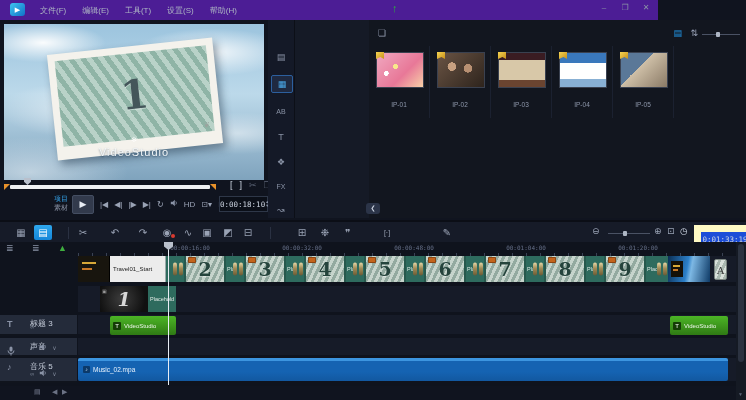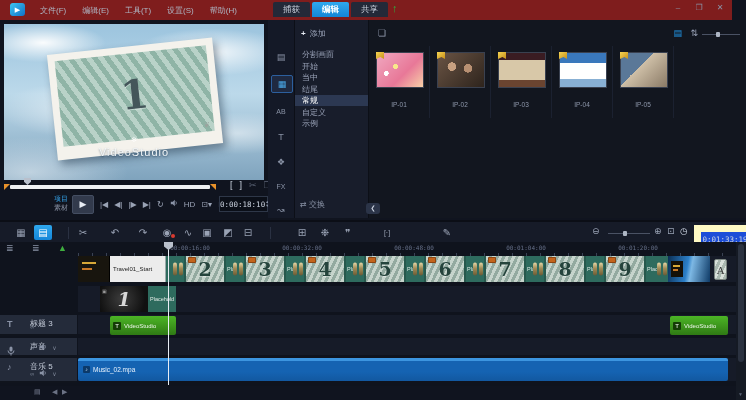--- a/index.html
+++ b/index.html
@@ -1,20 +1,20 @@
 <!DOCTYPE html>
 <html><head>
 <meta charset="utf-8">
 <style>
   html,body{margin:0;padding:0;background:#0b0e16;}
   #app{position:relative;width:746px;height:400px;background:#10141f;overflow:hidden;
        font-family:"Liberation Sans","DejaVu Sans",sans-serif;color:#b8c0cc;
        -webkit-font-smoothing:antialiased;}
   
-  #titlebar{position:absolute;left:0;top:0;width:732px;height:20px;background:#7f1d1d;}
+  #titlebar{position:absolute;left:0;top:0;width:658px;height:20px;background:#4c1d95;}
   #logo{position:absolute;left:10px;top:3px;width:15px;height:13px;border-radius:3px;
         background:linear-gradient(135deg,#3ec6f0,#1070c8);color:#fff;font-size:7px;
         text-align:center;line-height:13px;}
   #menubar{position:absolute;left:34px;top:0;height:20px;display:flex;align-items:center;gap:4px;}
   .menu-item{font-size:8px;color:#aeb6c4;padding:2px 6px;cursor:default;}
   #tabbar{position:absolute;left:273px;top:2px;display:flex;gap:2px;}
   .tab{width:37px;height:15px;background:#232938;color:#c6cdd9;font-size:8.5px;
        text-align:center;line-height:15px;border-radius:2px 2px 0 0;}
   .tab.active{background:linear-gradient(180deg,#2fa8ee,#1486d8);color:#fff;font-weight:bold;}
   #upgrade{position:absolute;left:392px;top:2px;color:#2fae3f;font-size:11px;font-weight:bold;}
@@ -203,25 +203,20 @@
 
   <div id="titlebar">
     <div id="logo">▶</div>
     <div id="menubar">
         <span class="menu-item">文件(F)</span>
         <span class="menu-item">编辑(E)</span>
         <span class="menu-item">工具(T)</span>
         <span class="menu-item">设置(S)</span>
         <span class="menu-item">帮助(H)</span>
       </div>
-    <div id="tabbar">
-        <div class="tab">捕获</div>
-        <div class="tab active">编辑</div>
-        <div class="tab">共享</div>
-      </div>
     <div id="upgrade">↑</div>
     <div id="wincontrols">
         <span class="wbtn">–</span>
         <span class="wbtn">❐</span>
         <span class="wbtn">✕</span>
       </div>
   </div>
 
   <div id="preview-panel">
     <div id="preview-video">
@@ -273,38 +268,20 @@
   <div id="library-panel">
     <div id="library-rail">
         <span class="rail-icon" style="top: 29px;">▤</span>
         <span class="rail-icon active" style="top: 55px;">▦</span>
         <span class="rail-icon" style="top: 84px; font-size: 7px;">AB</span>
         <span class="rail-icon" style="top: 109px;">T</span>
         <span class="rail-icon" style="top: 134px;">❖</span>
         <span class="rail-icon" style="top: 159px; font-size: 7px;">FX</span>
         <span class="rail-icon" style="top: 182px;">↝</span>
       </div>
-    <div id="category-panel">
-      <div id="add-row">
-        <span id="add-plus">+</span><span>添加</span>
-      </div>
-      <div id="category-list">
-          <div class="cat" style="top: 29px;">分割画面</div>
-          <div class="cat" style="top: 40.5px;">开始</div>
-          <div class="cat" style="top: 52px;">当中</div>
-          <div class="cat" style="top: 63.5px;">结尾</div>
-          <div class="cat active" style="top: 75px;">常规</div>
-          <div class="cat" style="top: 86.5px;">自定义</div>
-          <div class="cat" style="top: 98px;">示例</div>
-        </div>
-      <div id="swap-row">
-        <span>⇄</span>
-        <span>交换</span>
-      </div>
-    </div>
     <div id="gallery">
       <div id="import-btn">❏</div>
       <div id="view-btn">▤</div>
       <div id="sort-btn">⇅</div>
       <div id="size-slider">
         <div id="size-thumb"></div>
       </div>
       <div id="gallery-row">
           <div class="gcell">
             <div class="gthumb pink">

